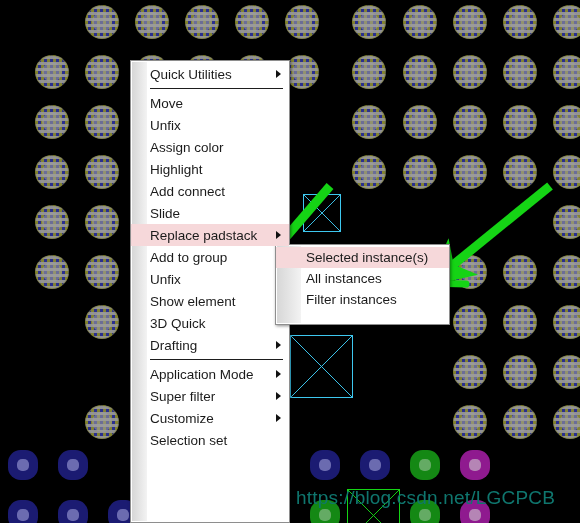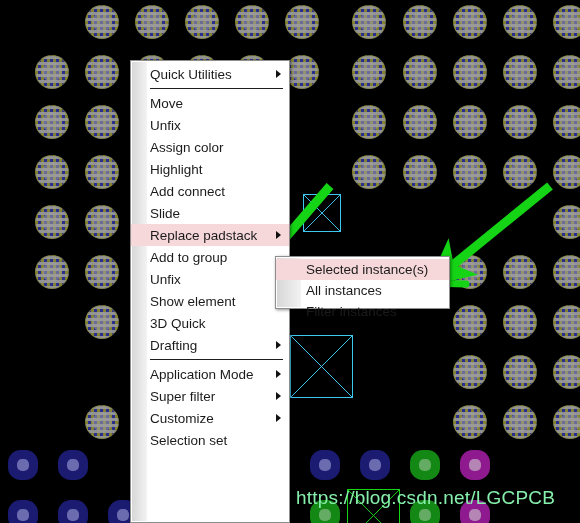--- a/index.html
+++ b/index.html
@@ -106,21 +106,21 @@
   #annot {
     position:absolute; left:0; top:0; width:580px; height:523px;
     pointer-events:none;
   }
 
   
   #watermark {
     position: absolute;
     left: 296px;
     top: 487px;
-    color: #86efac;
+    color: #0f766e;
     font-size: 19px;
     letter-spacing: 0.2px;
     font-family: "Liberation Sans", sans-serif;
     white-space: nowrap;
   }
 
   
   .menu {
     position: absolute;
     background: #ffffff;
@@ -170,23 +170,23 @@
   }
 
   #main-menu {
     left: 130px;
     top: 60px;
     width: 160px;
     height: 463px;
   }
   #sub-menu {
     left: 275px;
-    top: 256px;
+    top: 244px;
     width: 175px;
-    height: 53px;
+    height: 81px;
   }
   #sub-menu .gutter { width: 24px; }
   #sub-menu .menu-item { padding-left: 30px; height: 21px; }
 </style>
 </head>
 <body>
 
 <div id="app">
 
   <div id="canvas">

